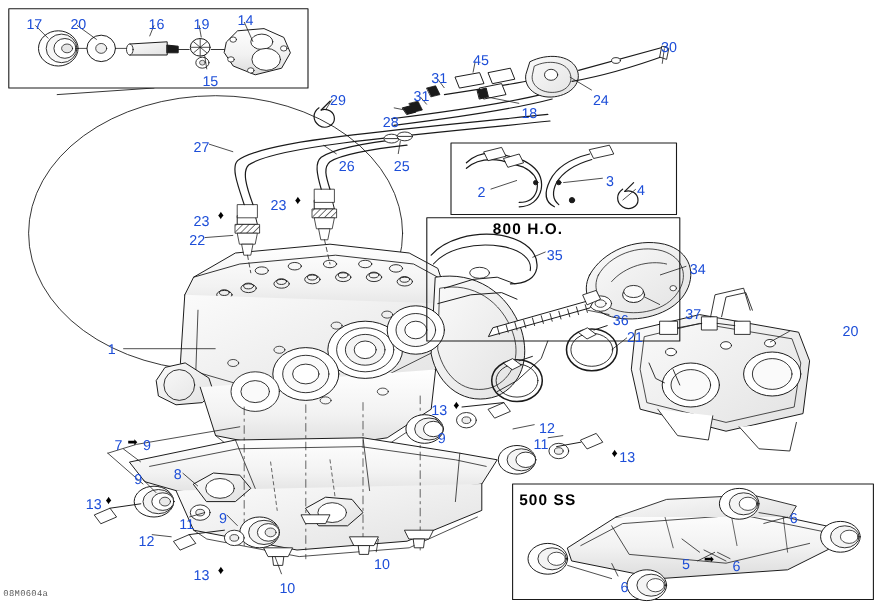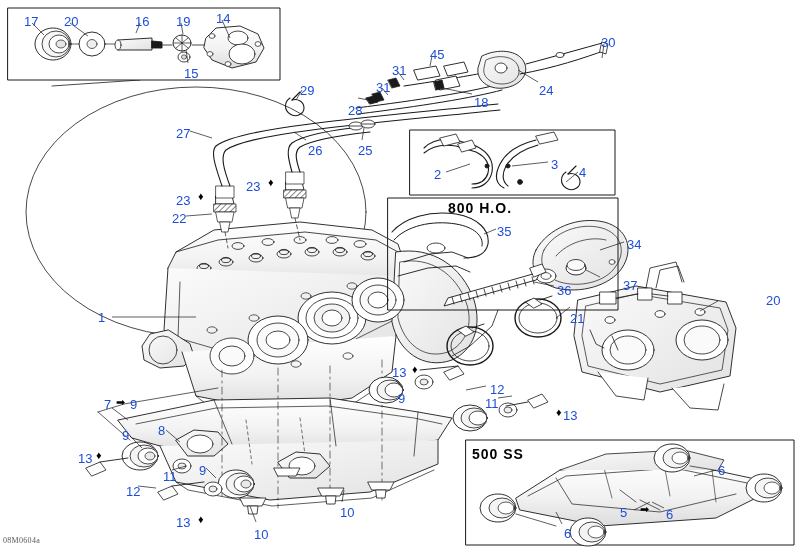--- a/index.html
+++ b/index.html
@@ -5,21 +5,21 @@
   html,body{margin:0;padding:0;background:#fff;}
   body{width:800px;height:552px;position:relative;overflow:hidden;
        font-family:"Liberation Sans",sans-serif;color:#000;}
   #stage{position:absolute;left:0;top:0;width:800px;height:552px;}
   svg.layer{position:absolute;left:0;top:0;width:800px;height:552px;overflow:visible;}
   .lbl{position:absolute;font-family:"Liberation Sans",sans-serif;font-weight:normal;
        font-size:13px;line-height:13px;color:#1d4ed8;white-space:nowrap;}
   .boxlbl{position:absolute;font-family:"Liberation Sans",sans-serif;font-weight:bold;
        font-size:14px;letter-spacing:1px;color:#000;white-space:nowrap;}
   .wm{position:absolute;left:3px;top:536px;font-size:8px;font-weight:normal;
-      color:#5a5a5a;letter-spacing:.3px;font-family:Liberation Serif, serif;}
+      color:#5a5a5a;letter-spacing:.3px;font-family:Liberation Mono, monospace;}
   .arrowglyph{position:absolute;font-size:11px;line-height:11px;color:#000;}
 </style>
 </head>
 <body>
 
 <div id="stage">
 
   <svg class="layer" viewBox="0 0 800 552">
     <defs>
       <linearGradient id="metal" x1="0" y1="0" x2="0" y2="1">
@@ -502,21 +502,21 @@
       <div class="lbl" style="left: 392px; top: 366px;">13</div>
       <div class="lbl" style="left: 563px; top: 409px;">13</div>
       <div class="lbl" style="left: 398px; top: 392px;">9</div>
       <div class="lbl" style="left: 216px; top: 12px;">14</div>
       <div class="lbl" style="left: 184px; top: 67px; text-align: center;">15</div>
       <div class="lbl" style="left: 135px; top: 15px;">16</div>
       <div class="lbl" style="left: 24px; top: 15px;">17</div>
       <div class="lbl" style="left: 64px; top: 15px;">20</div>
       <div class="lbl" style="left: 176px; top: 15px;">19</div>
       <div class="lbl" style="left: 742px; top: 294px; margin-left: 24px;">20</div>
-      <div class="lbl" style="left: 570px; top: 300px; margin-top: 12px;">21</div>
+      <div class="lbl" style="left: 570px; top: 300px;">21</div>
       <div class="lbl" style="left: 172px; top: 212px;">22</div>
       <div class="lbl" style="left: 176px; top: 194px;">23</div>
       <div class="lbl" style="left: 246px; top: 180px;">23</div>
       <div class="lbl" style="left: 539px; top: 84px;">24</div>
       <div class="lbl" style="left: 358px; top: 144px;">25</div>
       <div class="lbl" style="left: 308px; top: 144px;">26</div>
       <div class="lbl" style="left: 176px; top: 127px;">27</div>
       <div class="lbl" style="left: 348px; top: 104px;">28</div>
       <div class="lbl" style="left: 300px; top: 84px;">29</div>
       <div class="lbl" style="left: 601px; top: 36px;">30</div>

